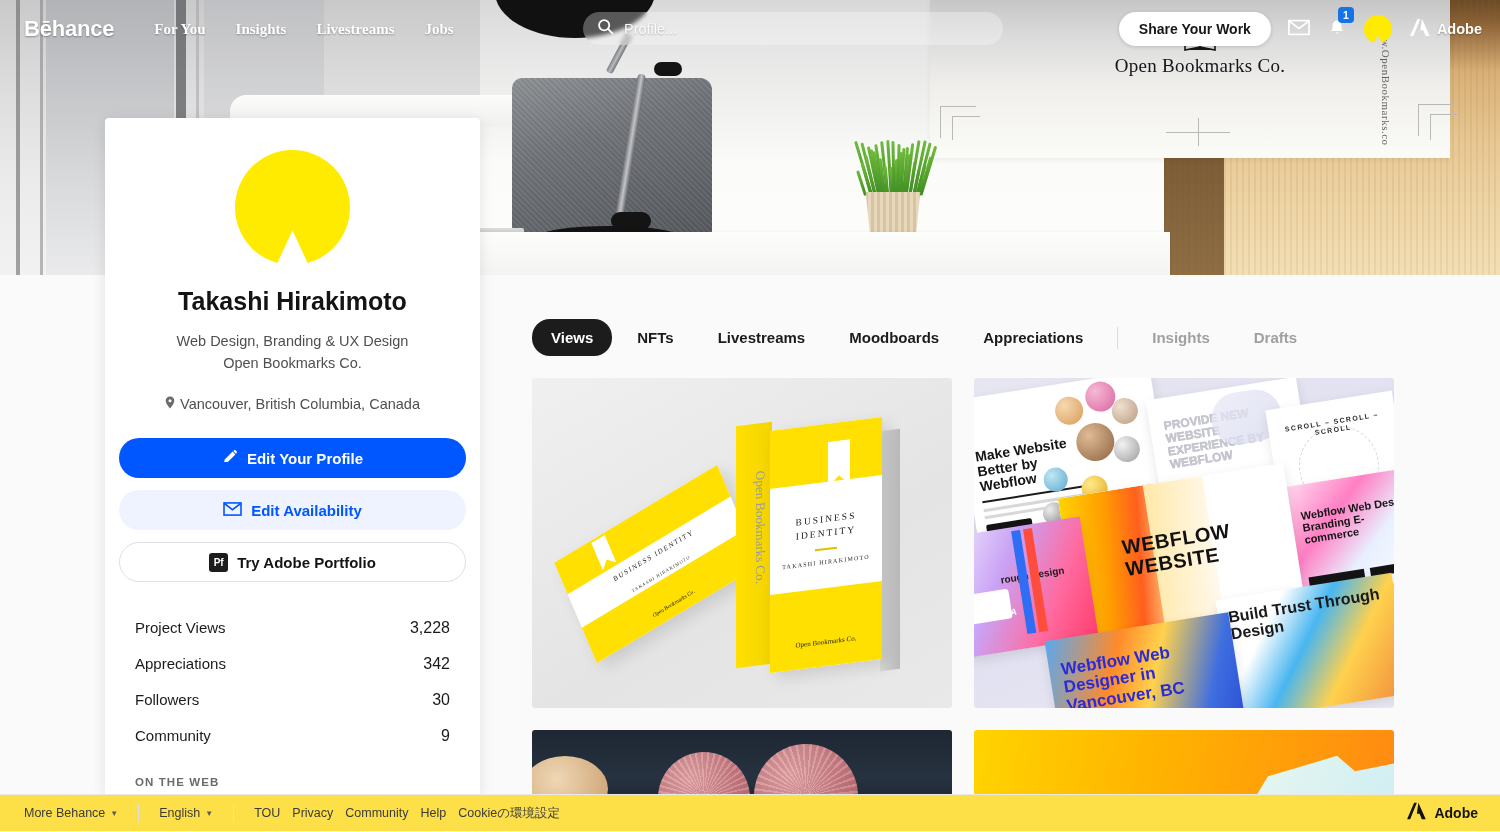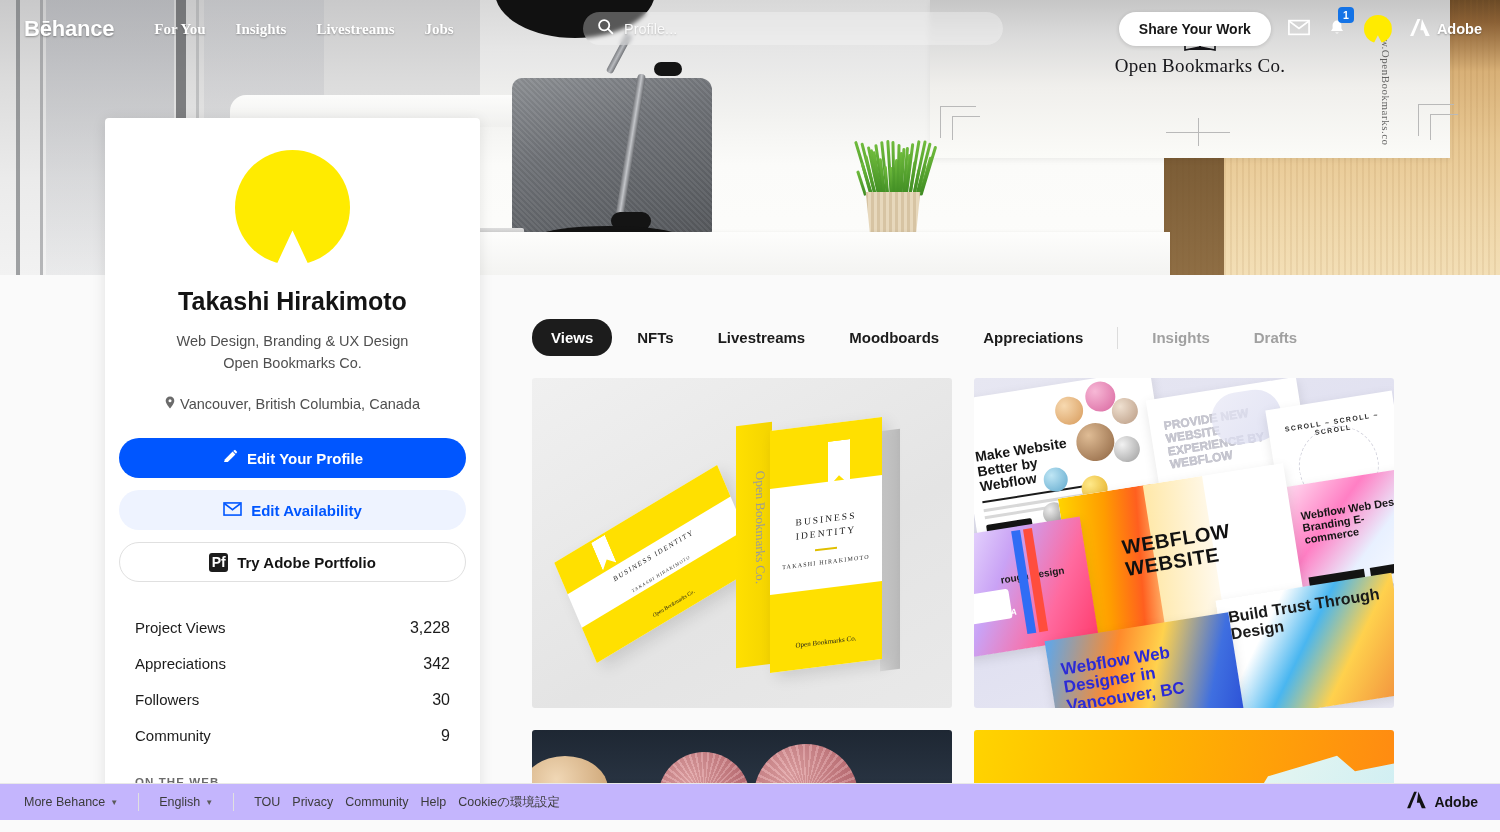--- a/index.html
+++ b/index.html
@@ -231,21 +231,21 @@
   .btn {
     height: 40px; border-radius: 20px; border: none; cursor: pointer;
     display: flex; align-items: center; justify-content: center; gap: 9px;
     font-size: 15px; font-weight: bold;
   }
   .btn-primary { background: #0056ff; color: #fff; }
   .btn-avail { background: #eef3ff; color: #0056ff; }
   .btn-pf { background: #fff; color: #141414; border: 1px solid #e0e0e0; }
   .pf-chip {
     width: 19px; height: 19px; background: #1c1c1c; color: #fff; border-radius: 3px;
-    font-size: 14px; font-weight: bold; display: flex; align-items: center; justify-content: center;
+    font-size: 10px; font-weight: bold; display: flex; align-items: center; justify-content: center;
   }
   .stats { padding: 0 30px; margin-top: 28px; }
   .stat-row {
     display: flex; justify-content: space-between; align-items: baseline;
     font-size: 15px; color: #1b1b1b; padding: 9px 0;
   }
   .stat-val { font-size: 16px; }
   .section-head {
     padding: 0 30px; margin-top: 22px; font-size: 11.5px; font-weight: bold;
     letter-spacing: 1.1px; color: #6b6b6b;
@@ -339,22 +339,22 @@
   .t-orange { background: linear-gradient(100deg,#ffd400 0%,#ffb400 42%,#ff8a12 100%); }
   .or-shape {
     position: absolute; right: 0; bottom: -6px; width: 150px; height: 64px;
     background: linear-gradient(120deg,#e8f7f0,#cfeef3);
     clip-path: polygon(16% 38%,62% 6%,74% 30%,100% 18%,100% 100%,0 100%);
   }
   .or-pin { position:absolute; right:146px; bottom:0px; width:7px; height:7px; border-radius:50%; background:#5b7f9a; }
 
   
   .footer {
-    position: absolute; left: 0; bottom: 12px; width: 1500px; height: 37px;
-    background: #c4b5fd; border-top: 1px solid #e8e8e8;
+    position: absolute; left: 0; bottom: 1px; width: 1500px; height: 37px;
+    background: #fde047; border-top: 1px solid #e8e8e8;
     display: flex; align-items: center; z-index: 50;
   }
   .fitem {
     font-size: 12.5px; color: #3b3b3b; cursor: pointer; display: flex; align-items: center; gap: 5px;
   }
   .fdiv { width: 1px; height: 18px; background: #e0e0e0; margin: 0 20px; }
   .caret { font-size: 8px; color: #5a5a5a; }
   .flinks { display: flex; align-items: center; gap: 12px; }
   .footer-right { position: absolute; right: 22px; display: flex; align-items: center; gap: 7px; cursor: pointer; }
   .adobe-txt-dark { font-size: 14px; font-weight: bold; color: #131313; }

